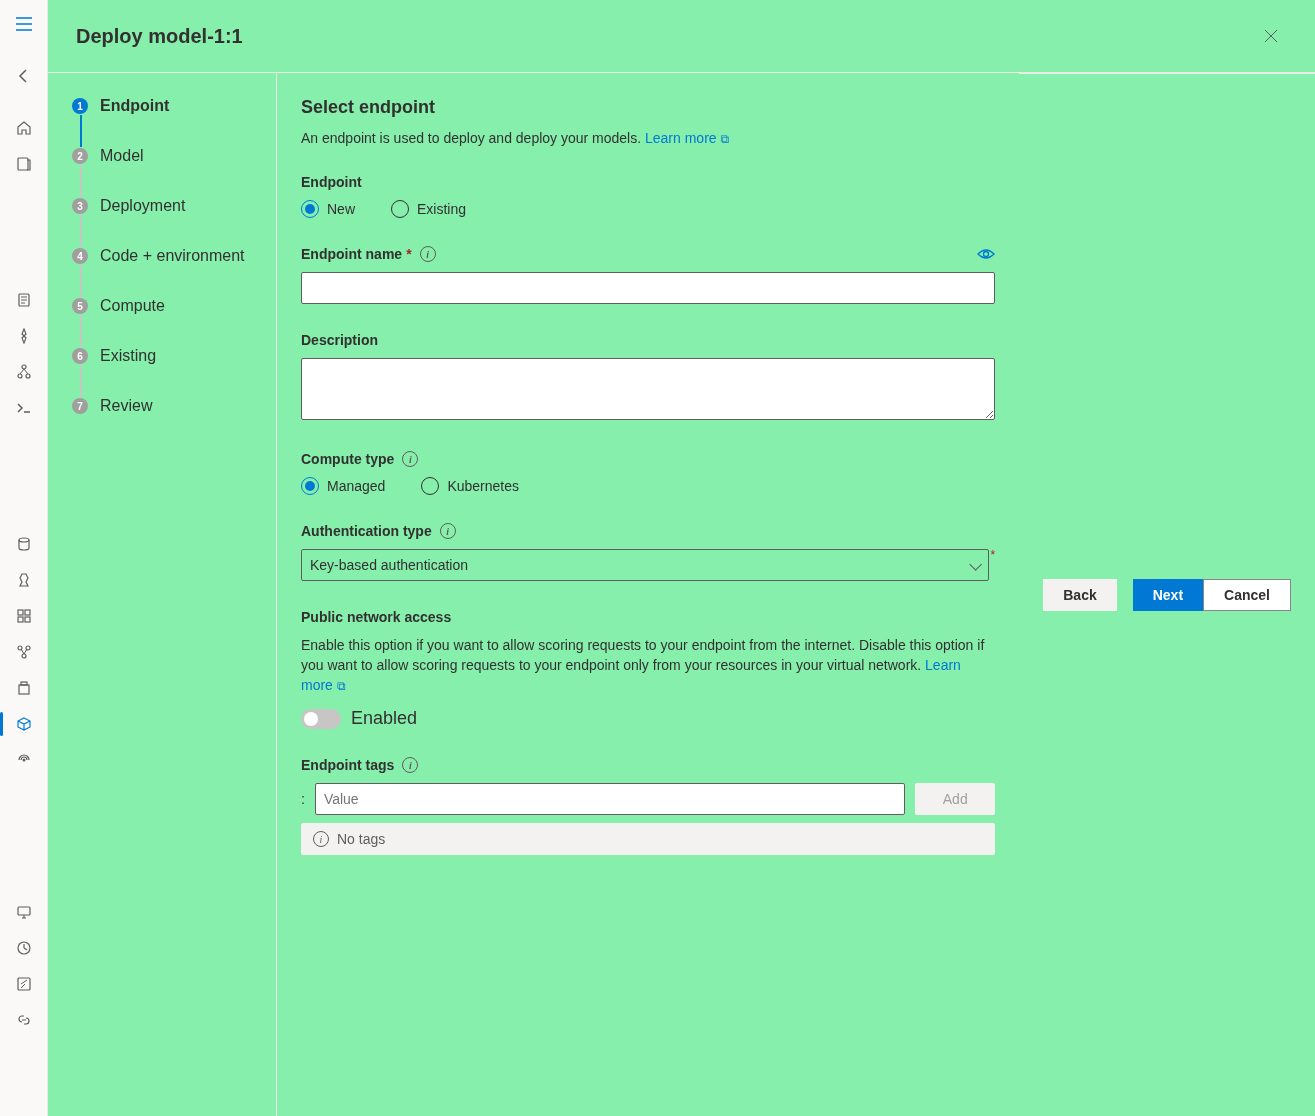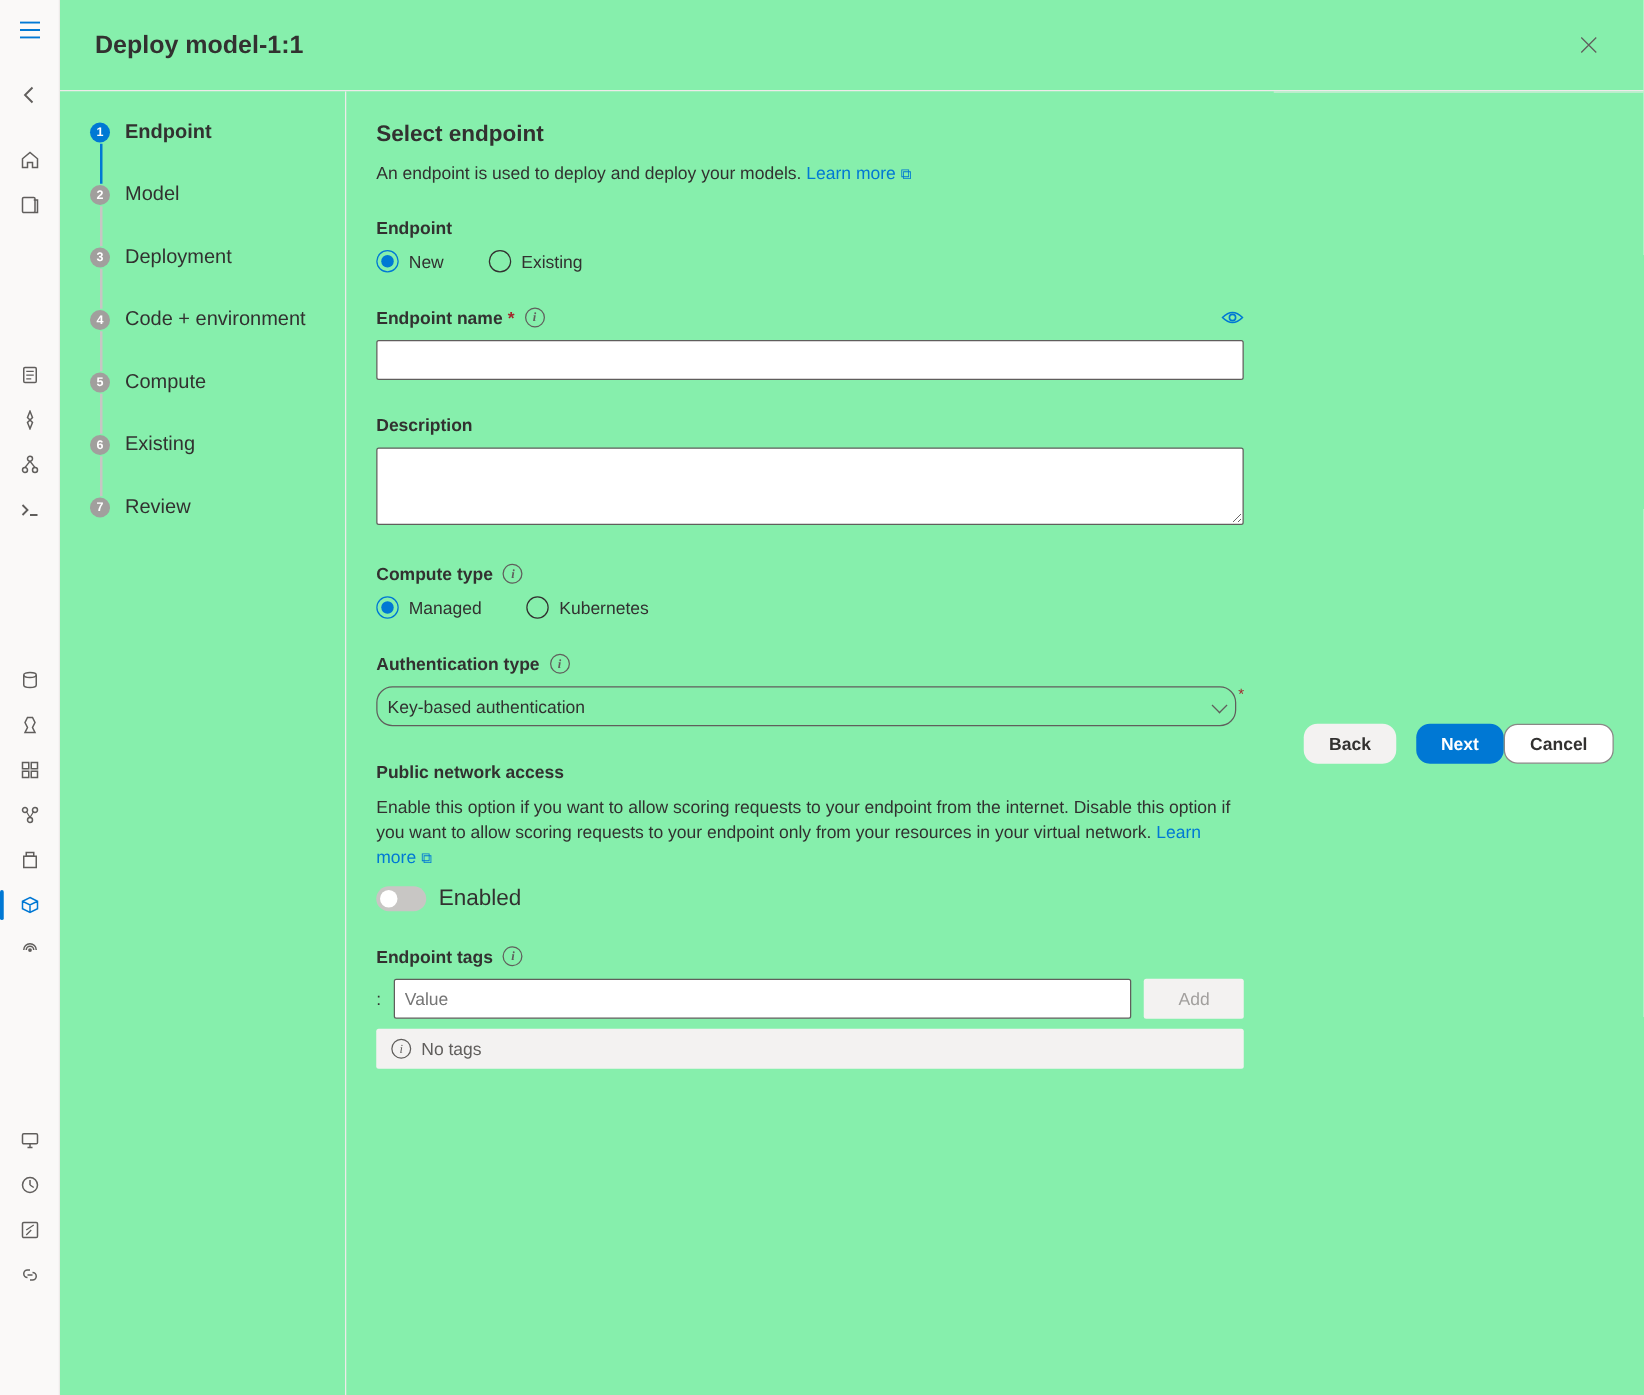--- a/index.html
+++ b/index.html
@@ -234,21 +234,21 @@
     textarea.text-input {
       height: 62px;
       padding: 6px 8px;
       resize: both;
     }
     
     .select-box {
       width: 100%;
       height: 32px;
       border: 1px solid #605e5c;
-      border-radius: 13px;
+      border-radius: 2px;
       padding: 0 30px 0 8px;
       font-size: 14px;
       display: flex;
       align-items: center;
       cursor: pointer;
       position: relative;
       margin-bottom: 28px;
     }
     .select-box::after {
       content: "";
@@ -343,21 +343,21 @@
     
     .dialog-footer {
       border-top: 1px solid #edebe9;
       padding: 18px 24px;
       display: flex;
       align-items: center;
     }
     .btn {
       height: 32px;
       padding: 0 20px;
-      border-radius: 11px;
+      border-radius: 0;
       font-size: 14px;
       font-weight: 600;
       cursor: pointer;
       border: none;
       font-family: inherit;
     }
     .btn.secondary {
       background: #f3f2f1;
       color: #323130;
       margin-right: 16px;

